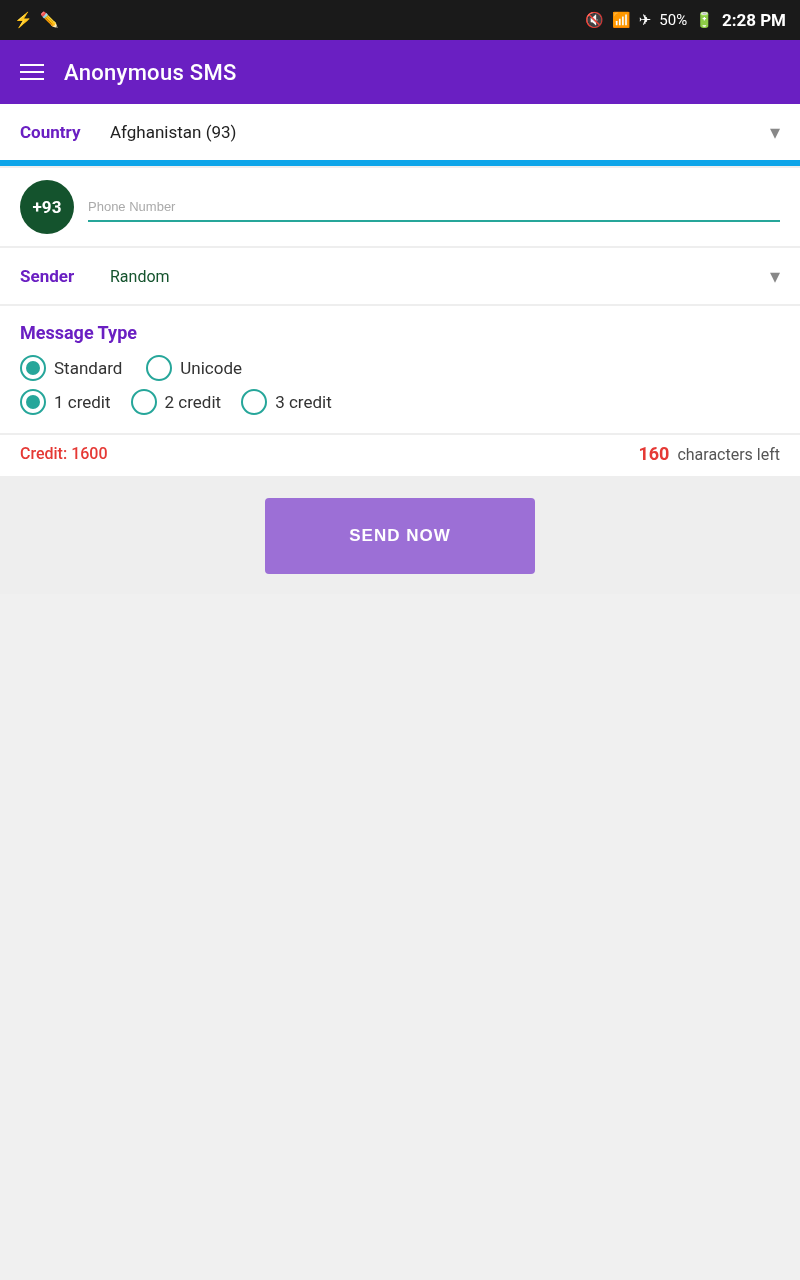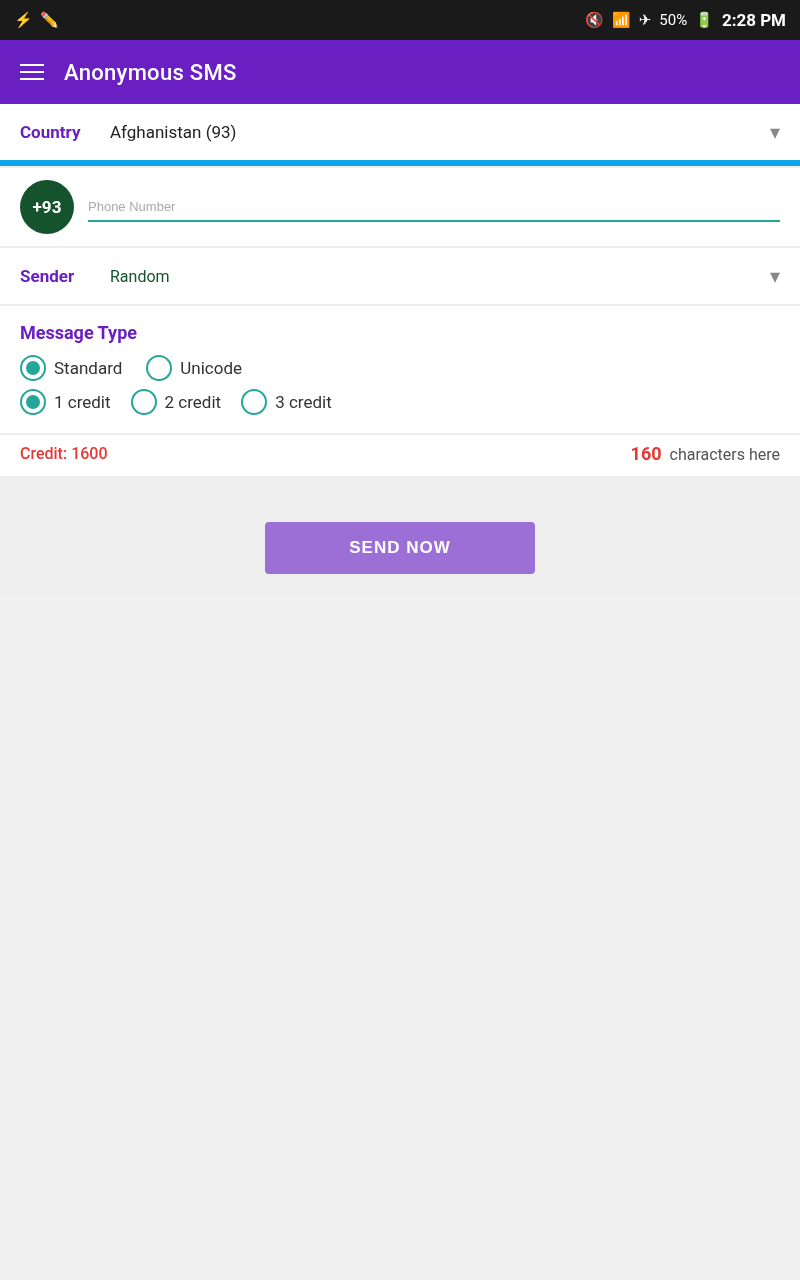--- a/index.html
+++ b/index.html
@@ -250,27 +250,26 @@
       background: #eeeeee;
       padding: 20px;
       display: flex;
       justify-content: center;
     }
     .send-button {
       background: #9c6fd6;
       color: #fff;
       border: none;
       border-radius: 4px;
-      padding: 16px 0;
+      padding: 28px 0;
       width: 270px;
       font-size: 17px;
       font-weight: bold;
       letter-spacing: 1px;
       cursor: pointer;
-      margin-top: 24px;
     }
   </style>
 </head>
 <body>
 
 <div class="status-bar">
   <div class="status-left">
     <span>⚡</span>
     <span>✏️</span>
   </div>
@@ -346,21 +345,21 @@
         <span class="radio-label">3 credit</span>
       </div>
     </div>
   </div>
 
 
   <div class="info-row">
     <span class="credit-text">Credit: 1600</span>
     <span class="chars-left">
       <span class="chars-number">160</span>
-      &nbsp;<span>characters here</span>
+      &nbsp;<span>characters left</span>
     </span>
   </div>
 
   <div class="send-section">
     <button class="send-button">SEND NOW</button>
   </div>
 
 </div>
 
 </body></html>

